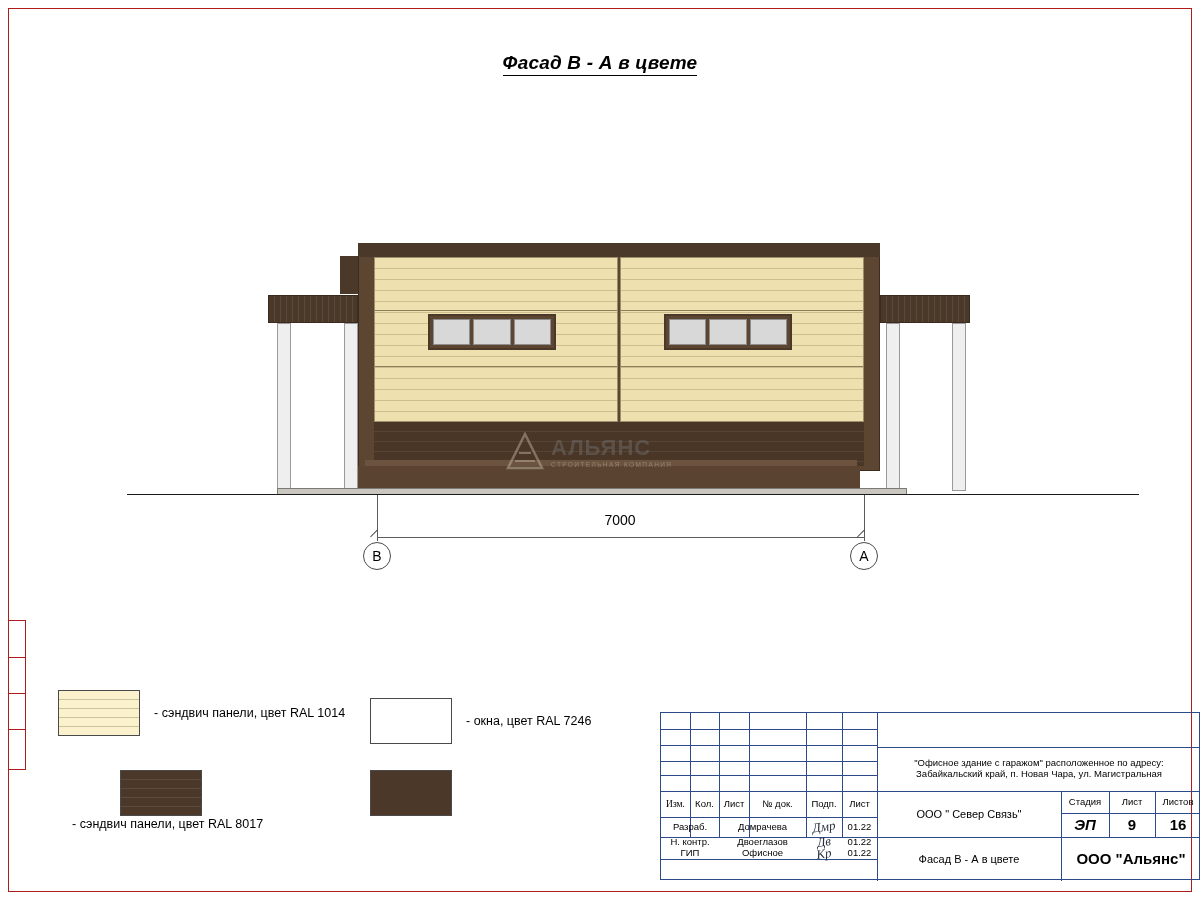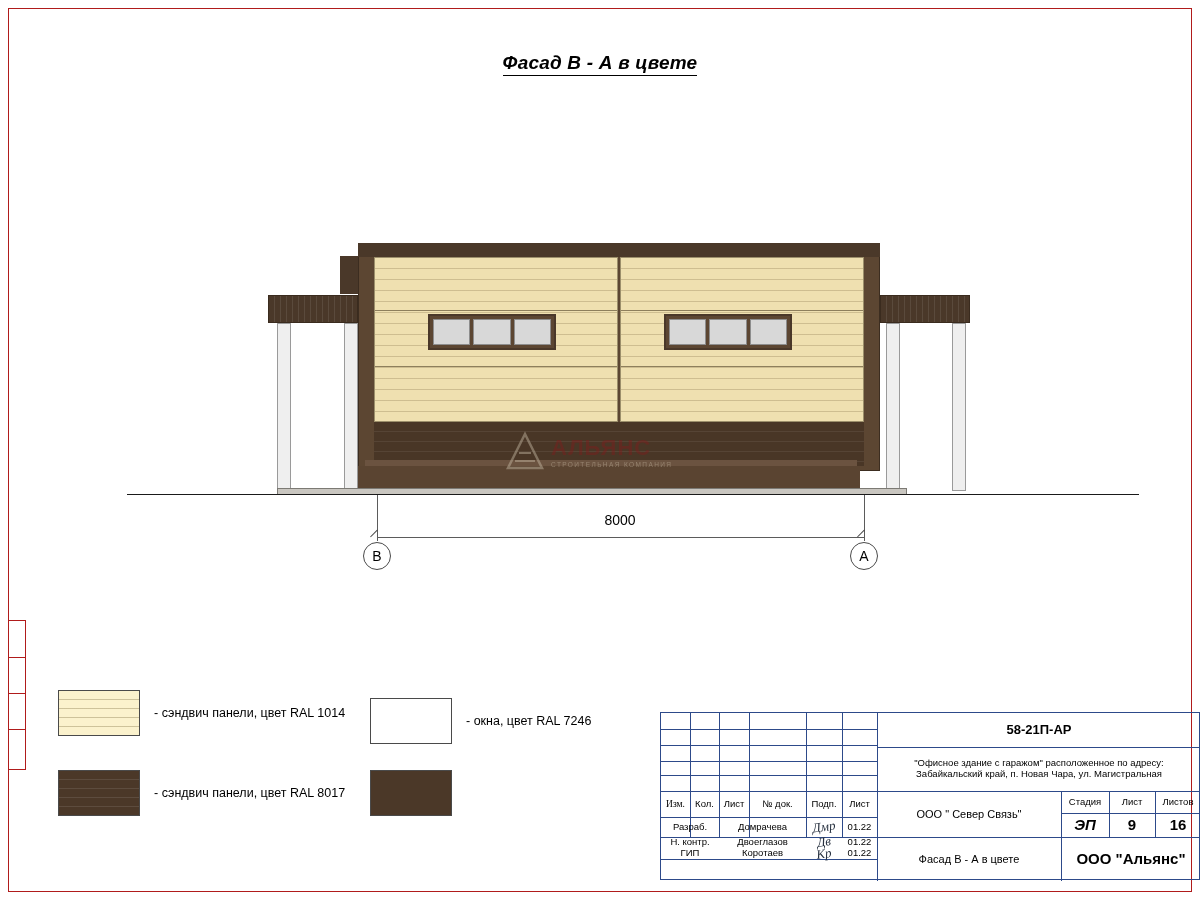--- a/index.html
+++ b/index.html
@@ -243,21 +243,21 @@
     position: relative;
   }
   .wm-text {
     display: flex;
     flex-direction: column;
     justify-content: center;
   }
   .wm-main {
     font-weight: bold;
     font-size: 22px;
-    color: #7f1d1d;
+    color: #737373;
     letter-spacing: 1px;
   }
   .wm-sub {
     font-size: 6.5px;
     color: #c8bca6;
     letter-spacing: 1.4px;
   }
 
   
   .dim-line {
@@ -316,21 +316,21 @@
     top: 690px;
     width: 600px;
   }
   .legend-row {
     position: absolute;
     display: flex;
     align-items: center;
   }
   .legend-row.r1 { left: 0;   top: 0;  }
   .legend-row.r2 { left: 312px; top: 8px; }
-  .legend-row.r3 { left: 0;   top: 80px; }
+  .legend-row.r3 { left: 0;   top: 80px; flex-direction: column; }
   .legend-row.r4 { left: 312px; top: 80px; }
   .swatch {
     width: 82px;
     height: 46px;
     border: 1px solid #4a4a4a;
     box-sizing: border-box;
   }
   .swatch.sandwich-1014 {
     background: #fbf2cd;
     background-image: repeating-linear-gradient(
@@ -465,21 +465,21 @@
       <div class="wm-main">АЛЬЯНС</div>
       <div class="wm-sub">СТРОИТЕЛЬНАЯ КОМПАНИЯ</div>
     </div>
   </div>
 
   <div class="dim-ext l"></div>
   <div class="dim-ext r"></div>
   <div class="dim-line"></div>
   <div class="dim-tick" style="left:372px;"></div>
   <div class="dim-tick" style="left:859px;"></div>
-  <div class="dim-value">8000</div>
+  <div class="dim-value">7000</div>
 
   <div class="axis-bubble b">В</div>
   <div class="axis-bubble a">А</div>
 </div>
 
 <div class="legend">
 
   <div class="legend-row r1">
     <div class="swatch sandwich-1014"></div>
     <div class="legend-label">- сэндвич панели, цвет RAL 1014</div>
@@ -537,25 +537,24 @@
   <div class="cell small" style="left:58px;top:104px; width:87px; height:20px;">Домрачева</div>
   <div class="cell sig" style="left:145px;top:104px;width:36px; height:20px;">Дмр</div>
   <div class="cell small" style="left:181px;top:104px;width:35px; height:20px;">01.22</div>
 
   <div class="cell small" style="left:0;   top:124px; width:58px; height:11px;">Н. контр.</div>
   <div class="cell small" style="left:58px;top:124px; width:87px; height:11px;">Двоеглазов</div>
   <div class="cell sig" style="left:145px;top:122px;width:36px; height:14px;">Дв</div>
   <div class="cell small" style="left:181px;top:124px;width:35px; height:11px;">01.22</div>
 
   <div class="cell small" style="left:0;   top:135px; width:58px; height:11px;">ГИП</div>
-  <div class="cell small" style="left:58px;top:135px; width:87px; height:11px;">Коротаев</div>
+  <div class="cell small" style="left:58px;top:135px; width:87px; height:11px;">Офисное</div>
   <div class="cell sig" style="left:145px;top:134px;width:36px; height:14px;">Кр</div>
   <div class="cell small" style="left:181px;top:135px;width:35px; height:11px;">01.22</div>
 
-  <div class="cell f13" style="left:216px; top:0;   width:324px; height:34px;">58-21П-АР</div>
   <div class="cell small" style="left:218px; top:34px; width:320px; height:44px;">"Офисное здание с гаражом" расположенное по адресу: Забайкальский край, п. Новая Чара, ул. Магистральная</div>
 
   <div class="cell f11" style="left:216px; top:78px; width:184px; height:46px;">ООО " Север Связь"</div>
   <div class="cell small bold" style="left:400px; top:78px; width:48px; height:22px;">Стадия</div>
   <div class="cell small bold" style="left:448px; top:78px; width:46px; height:22px;">Лист</div>
   <div class="cell small bold" style="left:494px; top:78px; width:46px; height:22px;">Листов</div>
   <div class="cell f15" style="left:400px; top:100px; width:48px; height:24px;font-style:italic;">ЭП</div>
   <div class="cell f15" style="left:448px; top:100px; width:46px; height:24px;">9</div>
   <div class="cell f15" style="left:494px; top:100px; width:46px; height:24px;">16</div>
 

